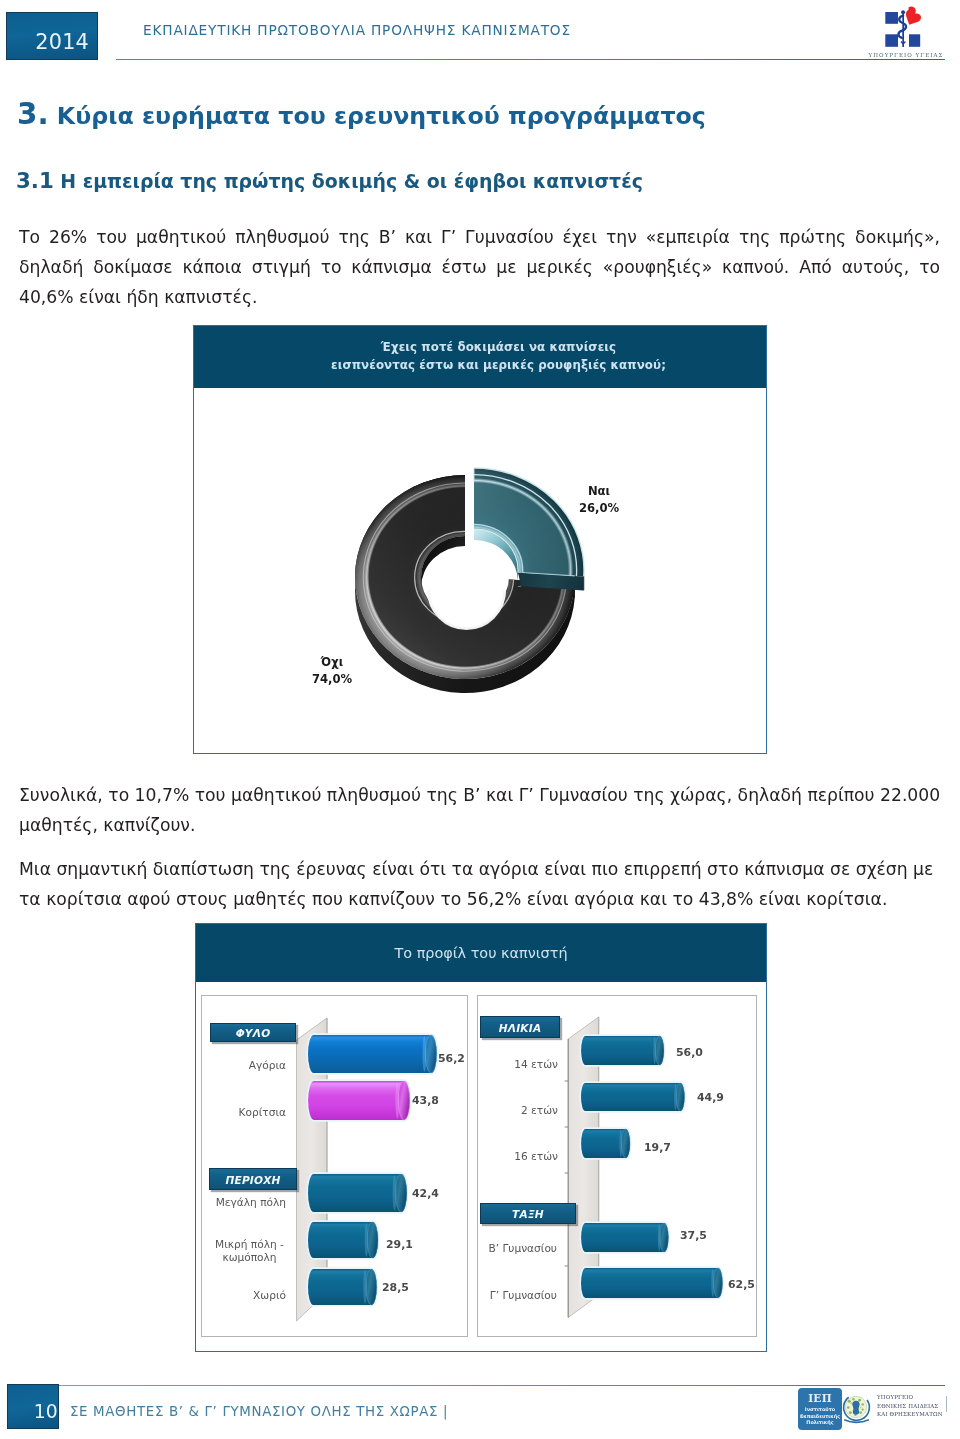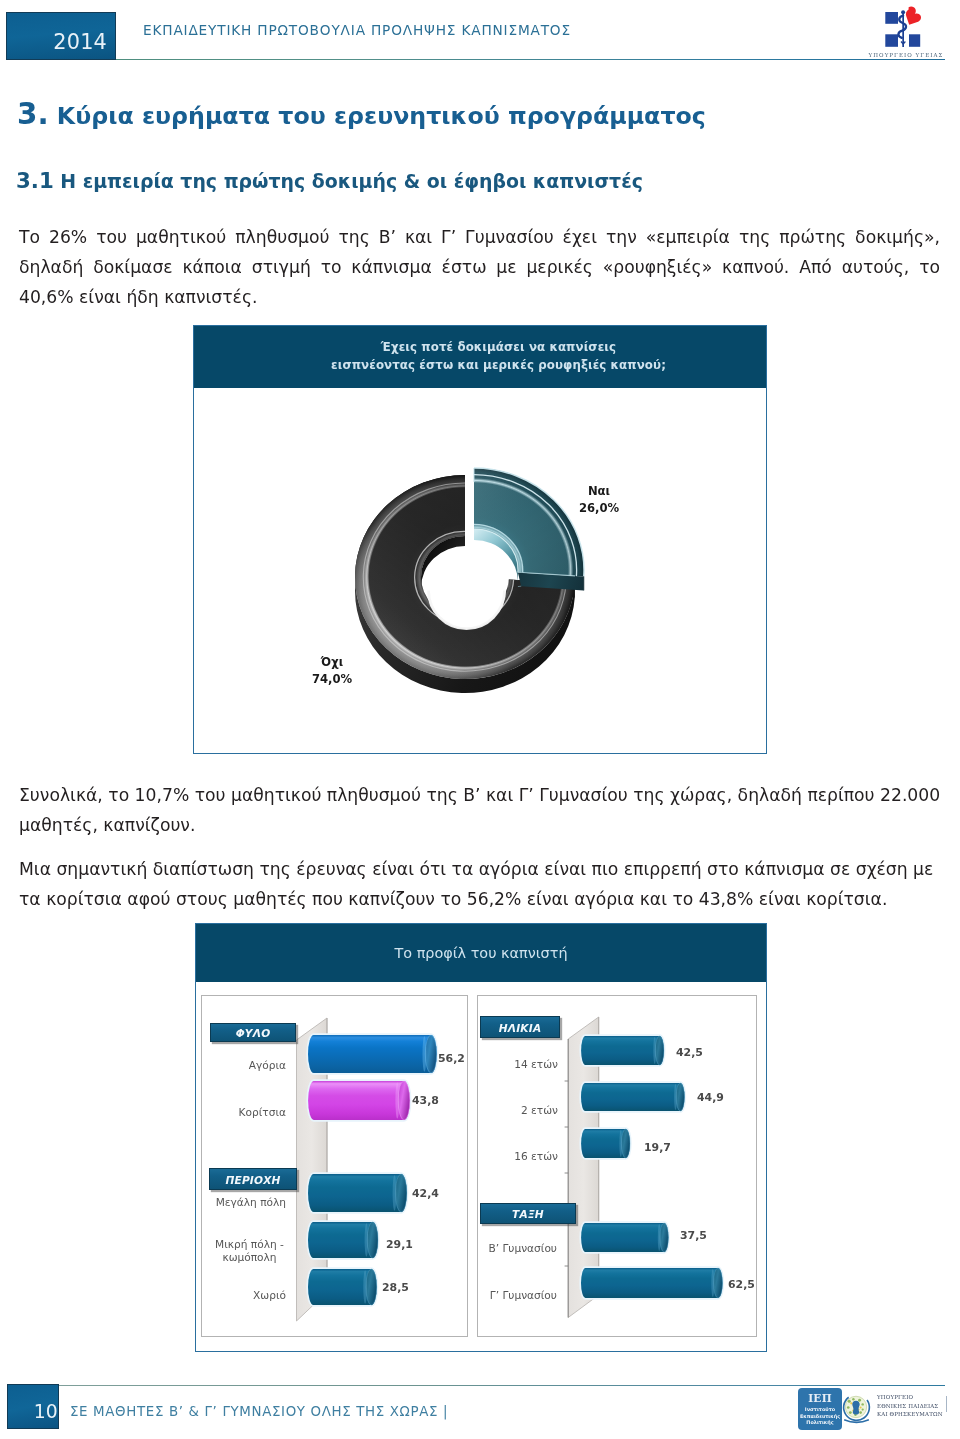--- a/index.html
+++ b/index.html
@@ -3,21 +3,21 @@
 <meta charset="utf-8">
 <style>
   html,body{margin:0;padding:0;}
   body{width:960px;height:1439px;background:#ffffff;
        font-family:"DejaVu Sans","Liberation Sans",sans-serif;
        overflow:hidden;position:relative;
        -webkit-font-smoothing:antialiased;}
   .abs{position:absolute;}
 
   
-  #hdr-box{left:6px;top:12px;width:110px;height:48px;background:#be185d;}
+  #hdr-box{left:6px;top:12px;width:92px;height:48px;background:#be185d;}
   #hdr-box-inner{position:absolute;left:0;top:0;right:0;bottom:0;
         background:linear-gradient(175deg,#0d5f91 0%,#0f6597 45%,#0b5481 100%);
         border:1px solid #123b56;box-sizing:border-box;}
   #hdr-year{position:absolute;right:9px;bottom:7px;
         color:#e9f2f8;font-size:20.8px;letter-spacing:0.2px;line-height:1;
         font-family:"DejaVu Sans",sans-serif;}
   #hdr-title{left:143px;top:30px;transform:translateY(-50%);
         color:#2b7096;font-size:13.7px;letter-spacing:0.82px;
         font-family:"DejaVu Sans",sans-serif;white-space:nowrap;}
   #hdr-rule{left:116px;top:59px;width:829px;height:1.3px;
@@ -432,21 +432,21 @@
 <div class="catlbl" style="left:458px;top:1104px;width:100px;text-align:right">2 ετών</div>
 <div class="catlbl" style="left:458px;top:1150px;width:100px;text-align:right">16 ετών</div>
 <div class="catlbl" style="left:447px;top:1242px;width:110px;text-align:right">Β’ Γυμνασίου</div>
 <div class="catlbl" style="left:447px;top:1289px;width:110px;text-align:right">Γ’ Γυμνασίου</div>
 
 <div class="vallbl" style="left:438px;top:1052px">56,2</div>
 <div class="vallbl" style="left:412px;top:1094px">43,8</div>
 <div class="vallbl" style="left:412px;top:1187px">42,4</div>
 <div class="vallbl" style="left:386px;top:1238px">29,1</div>
 <div class="vallbl" style="left:382px;top:1281px">28,5</div>
-<div class="vallbl" style="left:676px;top:1046px">42,5</div>
+<div class="vallbl" style="left:676px;top:1046px">56,0</div>
 <div class="vallbl" style="left:697px;top:1091px">44,9</div>
 <div class="vallbl" style="left:644px;top:1141px">19,7</div>
 <div class="vallbl" style="left:680px;top:1229px">37,5</div>
 <div class="vallbl" style="left:728px;top:1278px">62,5</div>
 
 <div class="abs" id="ftr-rule"></div>
 <div class="abs" id="ftr-box">
   <span id="ftr-num">10</span>
 </div>
 <div class="abs" id="ftr-text">ΣΕ ΜΑΘΗΤΕΣ Β’ &amp; Γ’ ΓΥΜΝΑΣΙΟΥ ΟΛΗΣ ΤΗΣ ΧΩΡΑΣ |</div>

